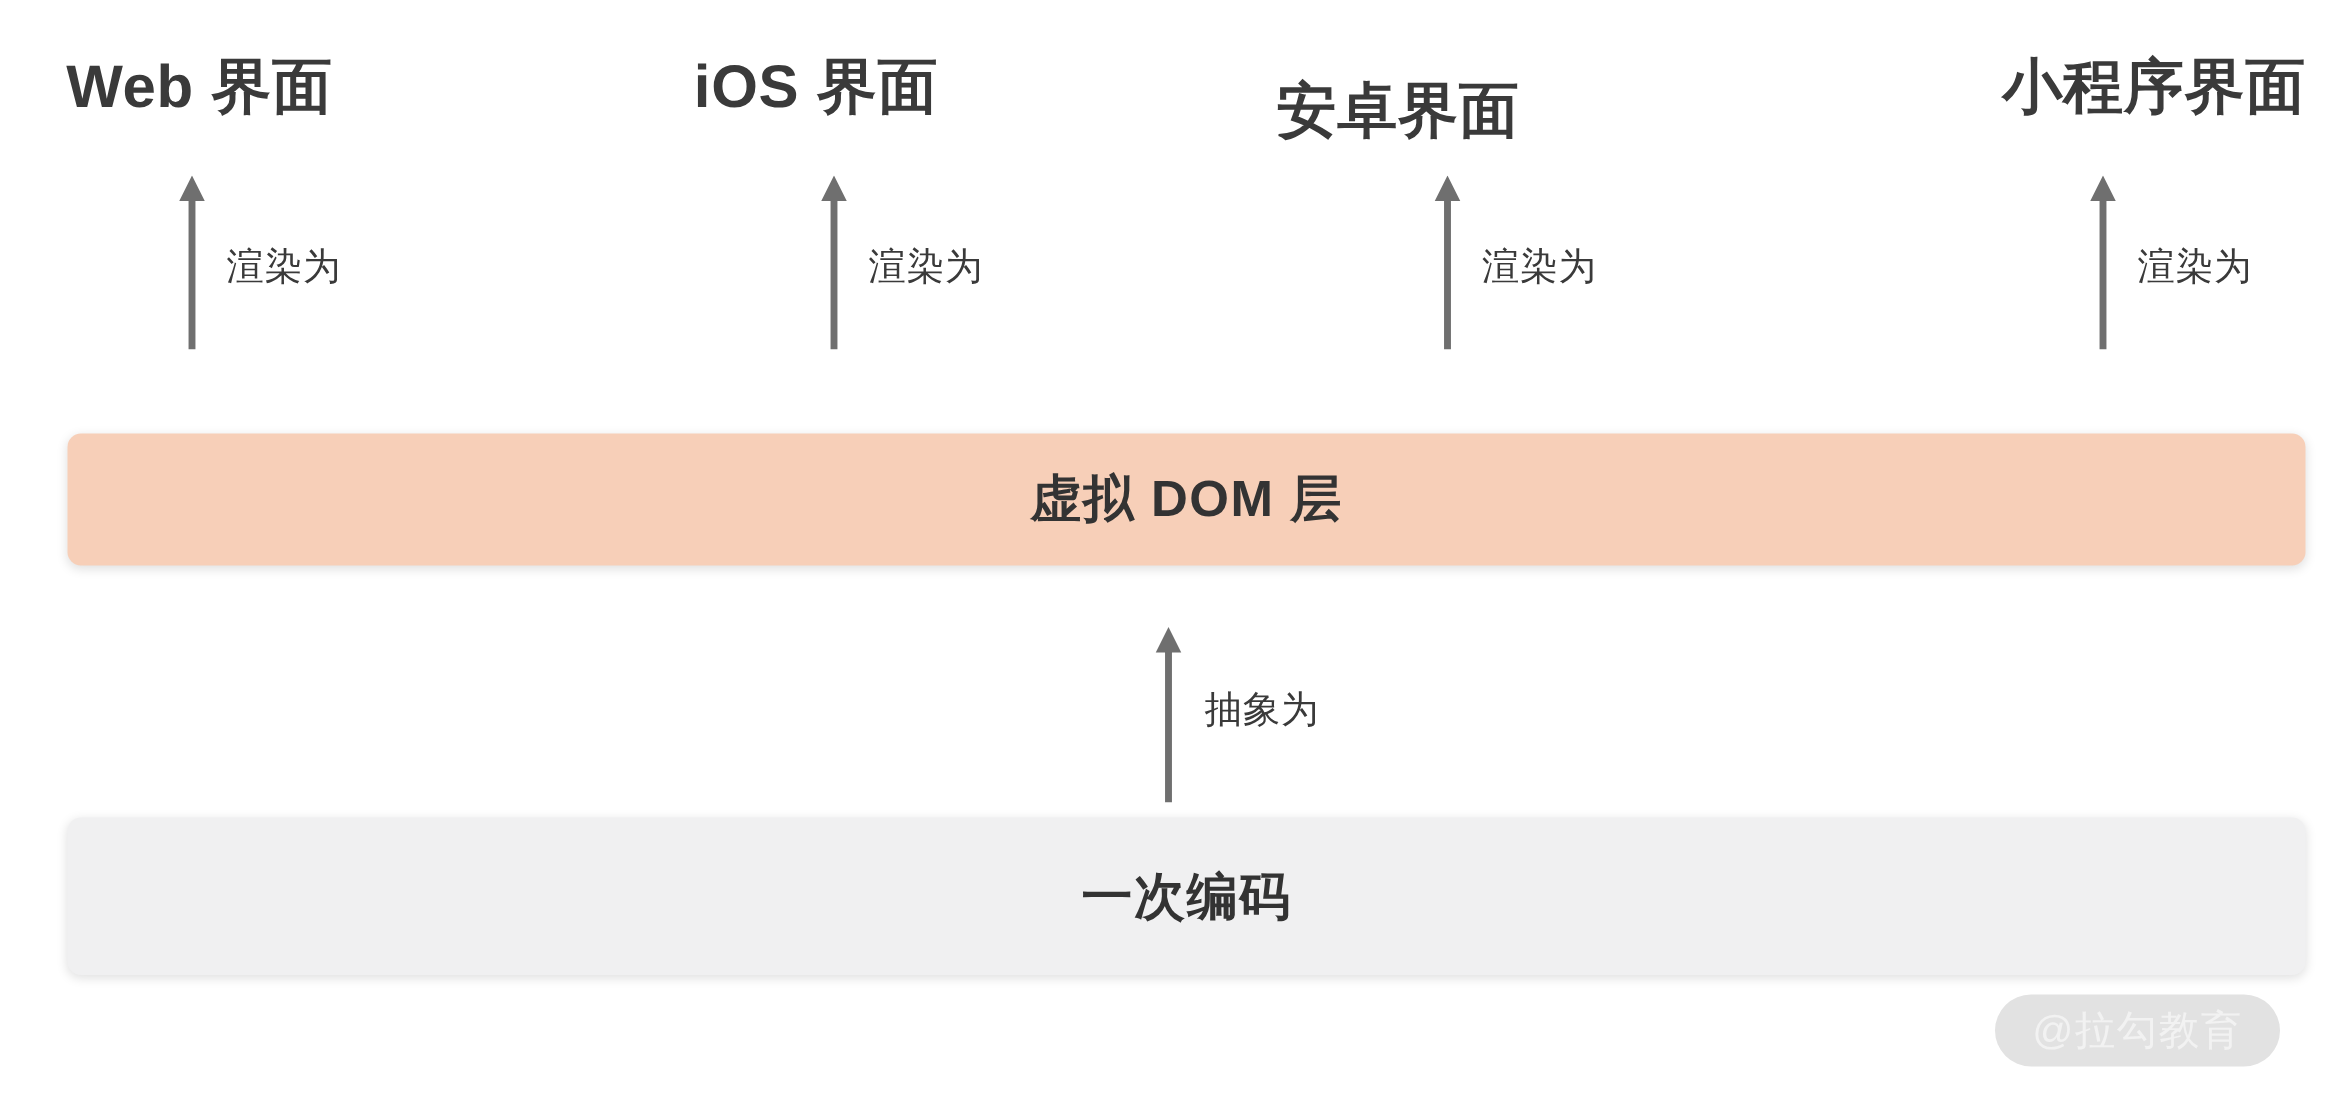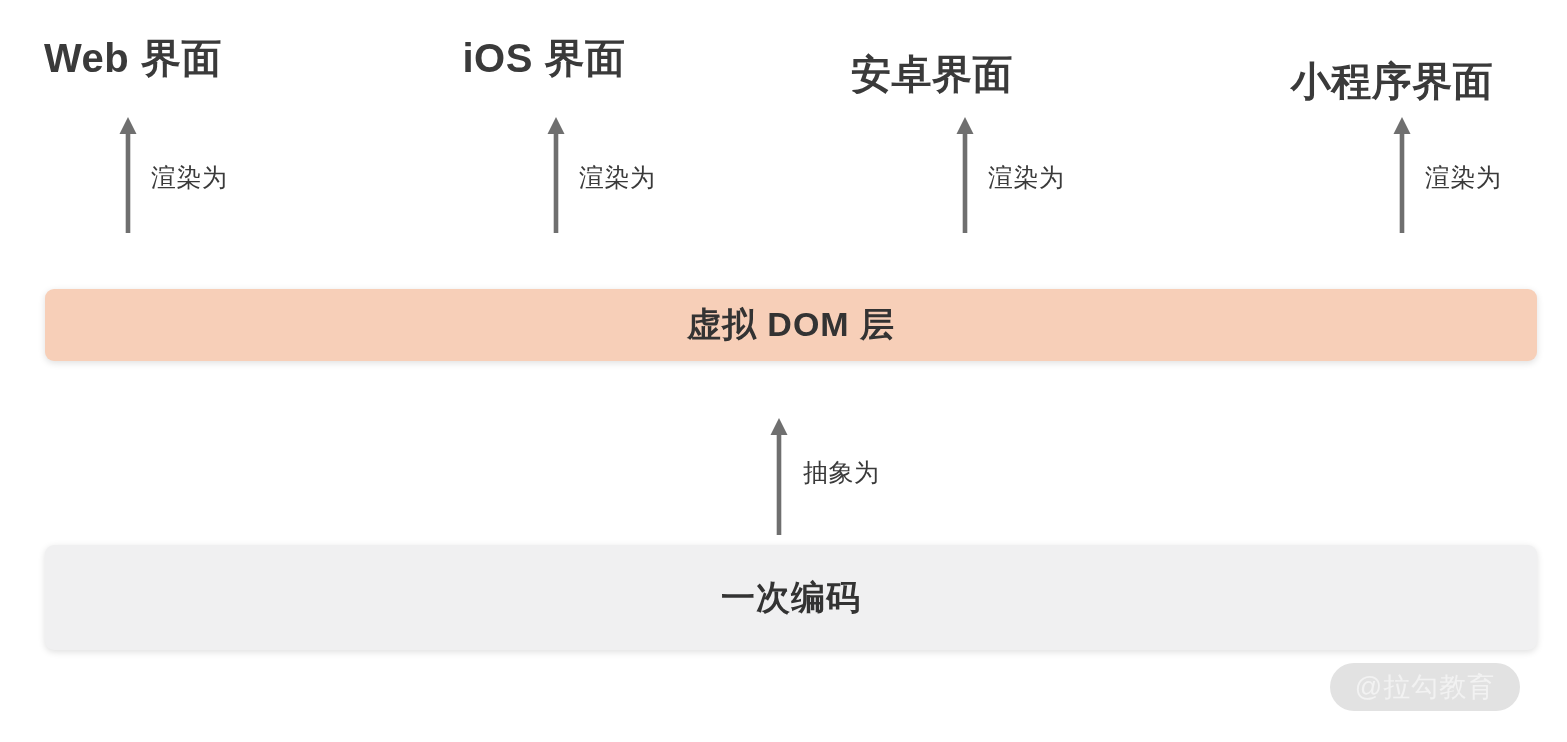--- a/index.html
+++ b/index.html
@@ -69,21 +69,21 @@
   }
   .layer-box .layer-label {
     font-size: 34px;
     font-weight: bold;
     color: #333333;
     letter-spacing: 1px;
     white-space: nowrap;
   }
   #vdom-box {
     top: 289px;
-    height: 72px;
+    height: 88px;
     background: #f7cfb8;
     box-shadow: 0 2px 7px rgba(0,0,0,0.13);
   }
   #code-box {
     top: 545px;
     height: 105px;
     background: #f0f0f1;
     box-shadow: 0 2px 7px rgba(0,0,0,0.13);
   }
 
@@ -123,21 +123,21 @@
   }
 </style>
 </head>
 <body>
 
 <div id="canvas">
 
   <div class="platform-title" style="left:133px;">Web 界面</div>
   <div class="platform-title" style="left:524px;margin-left:20px;">iOS 界面</div>
   <div class="platform-title" style="left:932px;margin-top:16px;">安卓界面</div>
-  <div class="platform-title" style="left:1392px;margin-top:23px;">小程序界面</div>
+  <div class="platform-title" style="left:1436px;">小程序界面</div>
 
   <div class="arrow-group" style="left:117px; top:117px;">
     <svg class="arrow-up" viewBox="0 0 22 116">
       <path d="M11 0 L19.5 17 L13.3 17 L13.3 116 L8.7 116 L8.7 17 L2.5 17 Z" fill="#6f6f6f"></path>
     </svg>
     <div class="arrow-label">渲染为</div>
   </div>
 
   <div class="arrow-group" style="left:545px; top:117px;">
     <svg class="arrow-up" viewBox="0 0 22 116">

